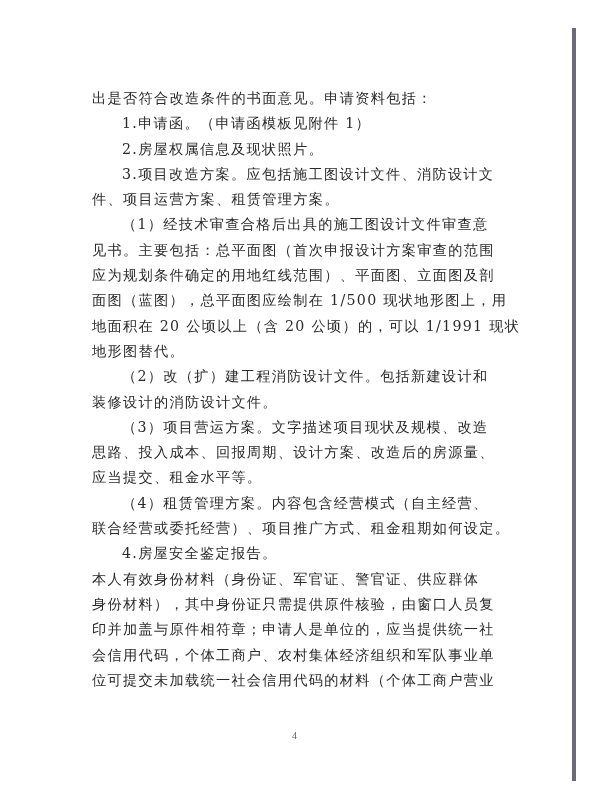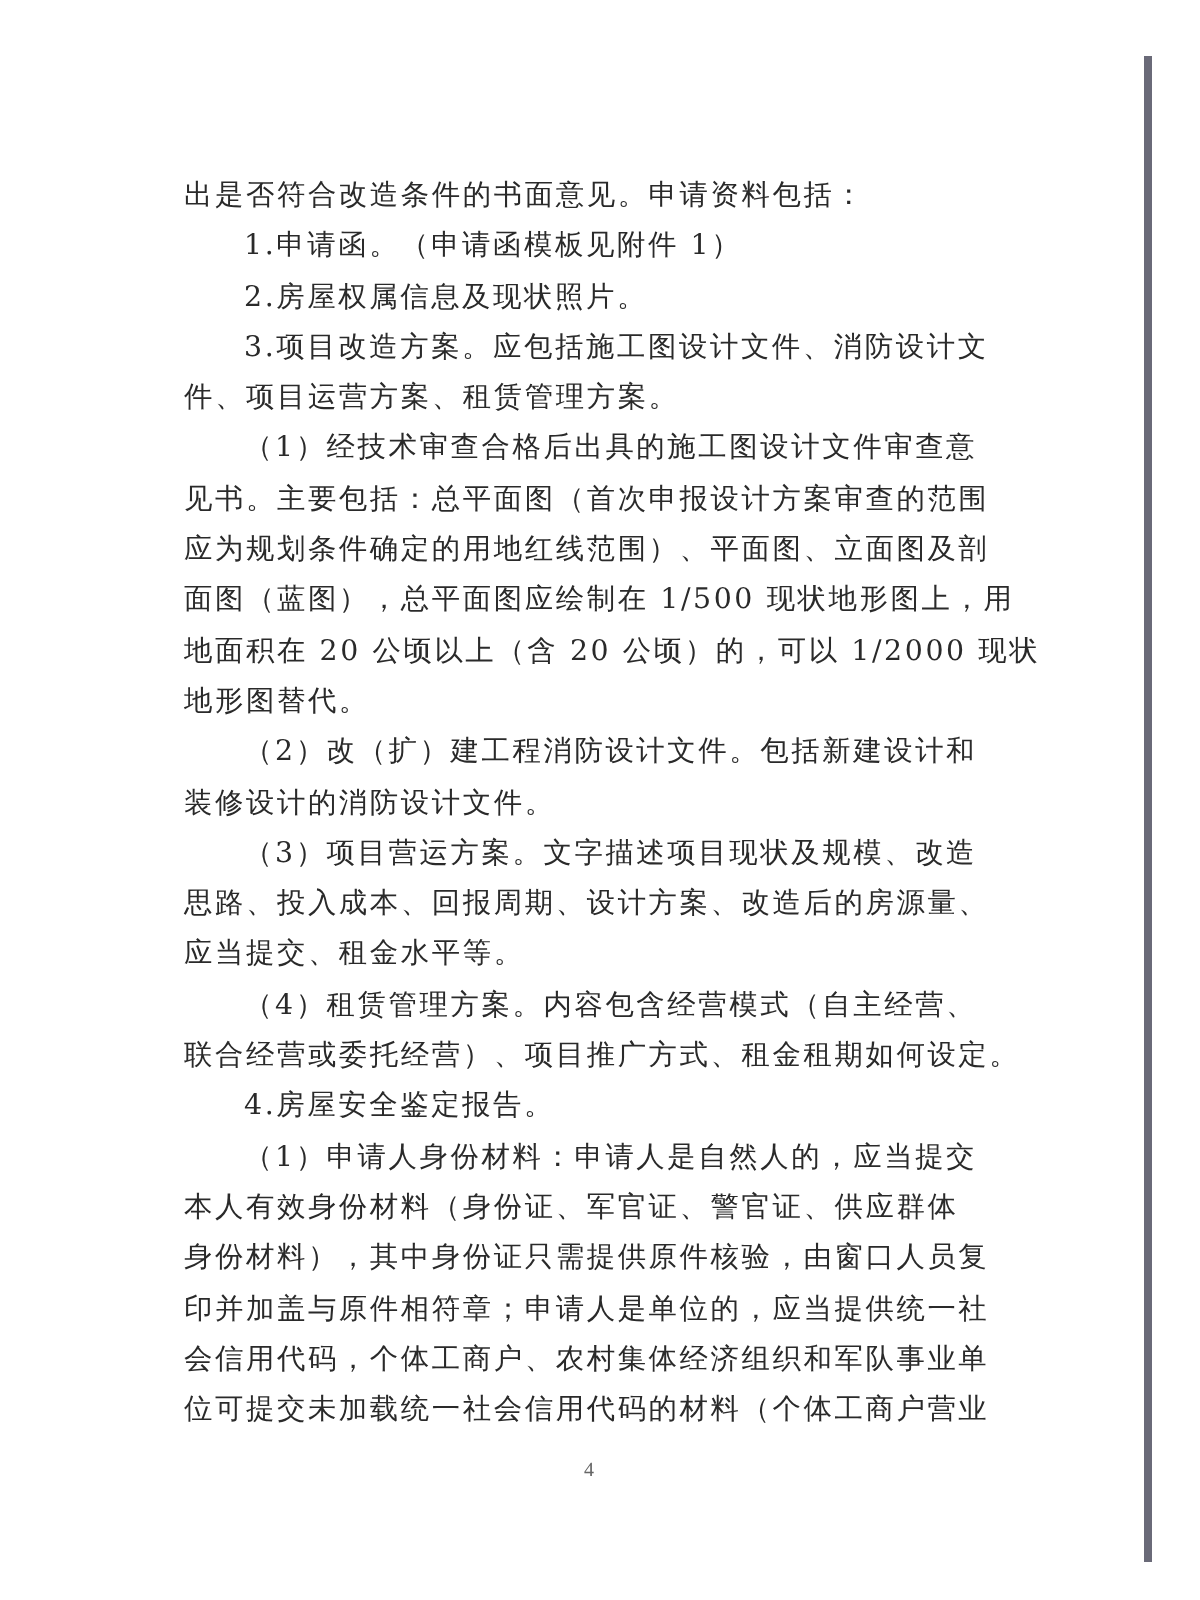--- a/index.html
+++ b/index.html
@@ -34,31 +34,30 @@
   <div class="text-block">
     <div class="line">出是否符合改造条件的书面意见。申请资料包括：</div>
     <div class="line indent">1.申请函。（申请函模板见附件 1）</div>
     <div class="line indent bold">2.房屋权属信息及现状照片。</div>
     <div class="line indent">3.项目改造方案。应包括施工图设计文件、消防设计文</div>
     <div class="line">件、项目运营方案、租赁管理方案。</div>
     <div class="line indent">（1）经技术审查合格后出具的施工图设计文件审查意</div>
     <div class="line">见书。主要包括：总平面图（首次申报设计方案审查的范围</div>
     <div class="line">应为规划条件确定的用地红线范围）、平面图、立面图及剖</div>
     <div class="line">面图（蓝图），总平面图应绘制在 1/500 现状地形图上，用</div>
-    <div class="line">地面积在 20 公顷以上（含 20 公顷）的，可以 1/2000 现状</div>
+    <div class="line">地面积在 20 公顷以上（含 20 公顷）的，可以 1/1991 现状</div>
     <div class="line">地形图替代。</div>
     <div class="line indent">（2）改（扩）建工程消防设计文件。包括新建设计和</div>
     <div class="line">装修设计的消防设计文件。</div>
     <div class="line indent">（3）项目营运方案。文字描述项目现状及规模、改造</div>
     <div class="line">思路、投入成本、回报周期、设计方案、改造后的房源量、</div>
     <div class="line">应当提交、租金水平等。</div>
     <div class="line indent">（4）租赁管理方案。内容包含经营模式（自主经营、</div>
     <div class="line">联合经营或委托经营）、项目推广方式、租金租期如何设定。</div>
     <div class="line indent bold">4.房屋安全鉴定报告。</div>
-    <div class="line indent">（1）申请人身份材料：申请人是自然人的，应当提交</div>
     <div class="line">本人有效身份材料（身份证、军官证、警官证、供应群体</div>
     <div class="line">身份材料），其中身份证只需提供原件核验，由窗口人员复</div>
     <div class="line">印并加盖与原件相符章；申请人是单位的，应当提供统一社</div>
     <div class="line">会信用代码，个体工商户、农村集体经济组织和军队事业单</div>
     <div class="line">位可提交未加载统一社会信用代码的材料（个体工商户营业</div>
   </div>
 
   <div class="page-number">4</div>
 </div>
 

